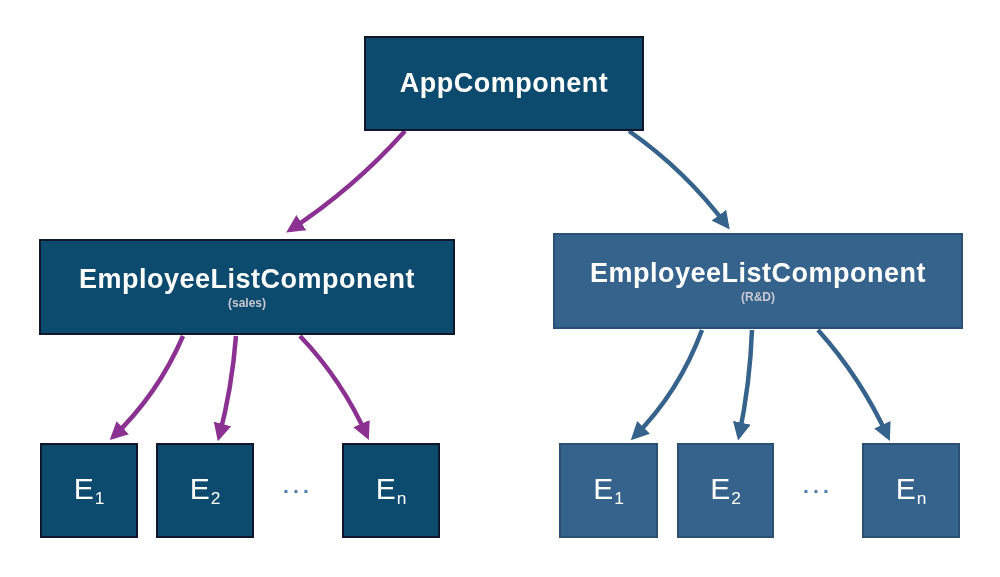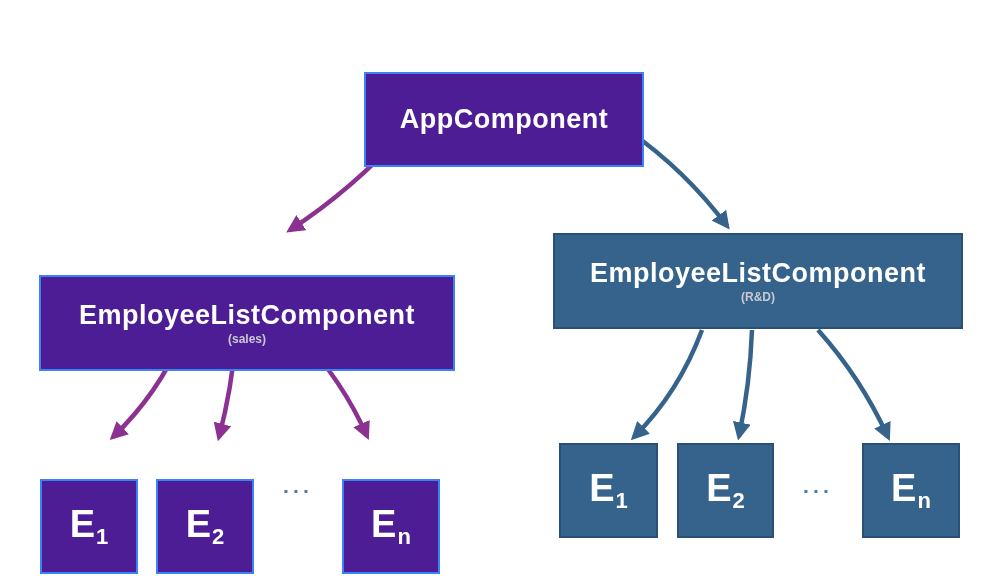--- a/index.html
+++ b/index.html
@@ -24,23 +24,22 @@
   .node {
     position: absolute;
     box-sizing: border-box;
     display: flex;
     flex-direction: column;
     align-items: center;
     justify-content: center;
     text-align: center;
   }
   .node.purple {
-    background: #4c1d95;
-    border: 2px solid #3b82f6;
-    margin-top: 36px;
+    background: #0c4a6e;
+    border: 2px solid #0f172a;
   }
   .node.blue {
     background: #35638b;
     border: 2px solid #2a5174;
   }
   .node-title {
     color: #ffffff;
     font-weight: bold;
     font-size: 27px;
     line-height: 1.15;
@@ -48,22 +47,22 @@
   }
   .node-subtitle {
     color: #c9c9d2;
     font-weight: bold;
     font-size: 12px;
     line-height: 1.2;
     margin-top: 1px;
   }
   .leaf-label {
     color: #ffffff;
-    font-weight: bold;
-    font-size: 38px;
+    font-weight: normal;
+    font-size: 30px;
   }
   .leaf-label .sub {
     font-size: 0.58em;
     vertical-align: -0.28em;
     margin-left: 1px;
   }
   
   .node-app   { left: 364px; top: 36px;  width: 280px; height: 95px; }
   .node-sales { left: 39px;  top: 239px; width: 416px; height: 96px; }
   .node-rd    { left: 553px; top: 233px; width: 410px; height: 96px; }

